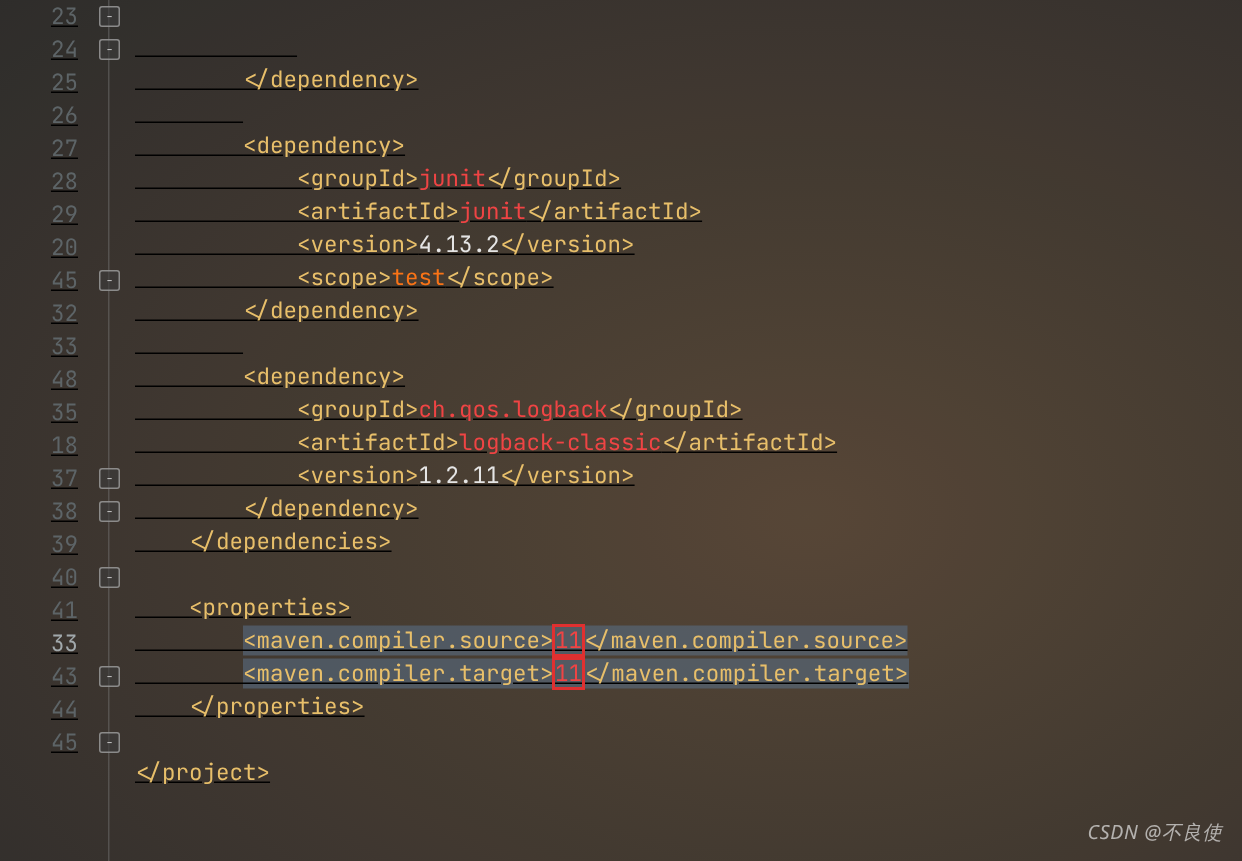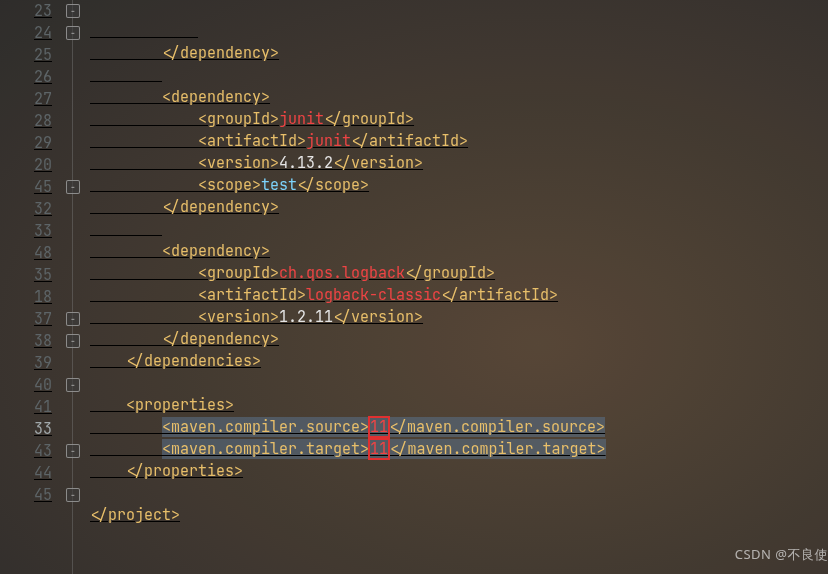--- a/index.html
+++ b/index.html
@@ -75,21 +75,21 @@
     display: flex;
     align-items: center;
     justify-content: center;
     font-size: 9px;
     color: rgba(200,200,200,0.9);
     line-height: 9px;
   }
   .t-tag    { color: #e8bf6a; }
   .t-val    { color: #ef4444; }
   .t-num    { color: #e5e5e5; }
-  .t-kw     { color: #7dd3fc; }
+  .t-kw     { color: #f97316; }
   .t-cmt    { color: #7aa66b; }
   .sel-bg {
     background: rgba(88,109,130,0.60);
     text-align: center;
   }
   .red-box {
     outline: 2px solid #e03030;
     outline-offset: -1px;
     padding: 0 1px;
   }
@@ -104,27 +104,28 @@
   .active-line-gutter {
     color: #a1a8ab;
   }
   .active-line-bg {
     position: absolute;
     left: -6px; right: 0;
     top: 0; height: 22px;
   }
   #watermark {
     position: absolute;
-    right: 0;
+    right: 13px;
     bottom: 10px;
     color: rgba(230,230,230,0.7);
     font-family: system-ui, Arial, sans-serif;
     font-size: 13px;
     z-index: 5;
     letter-spacing: 0.5px;
+    font-style: italic;
   }
 </style>
 </head>
 <body>
 
 <div id="bg-tint"></div>
 
 <div id="editor">
 
   <div class="gutter" id="gutter">

